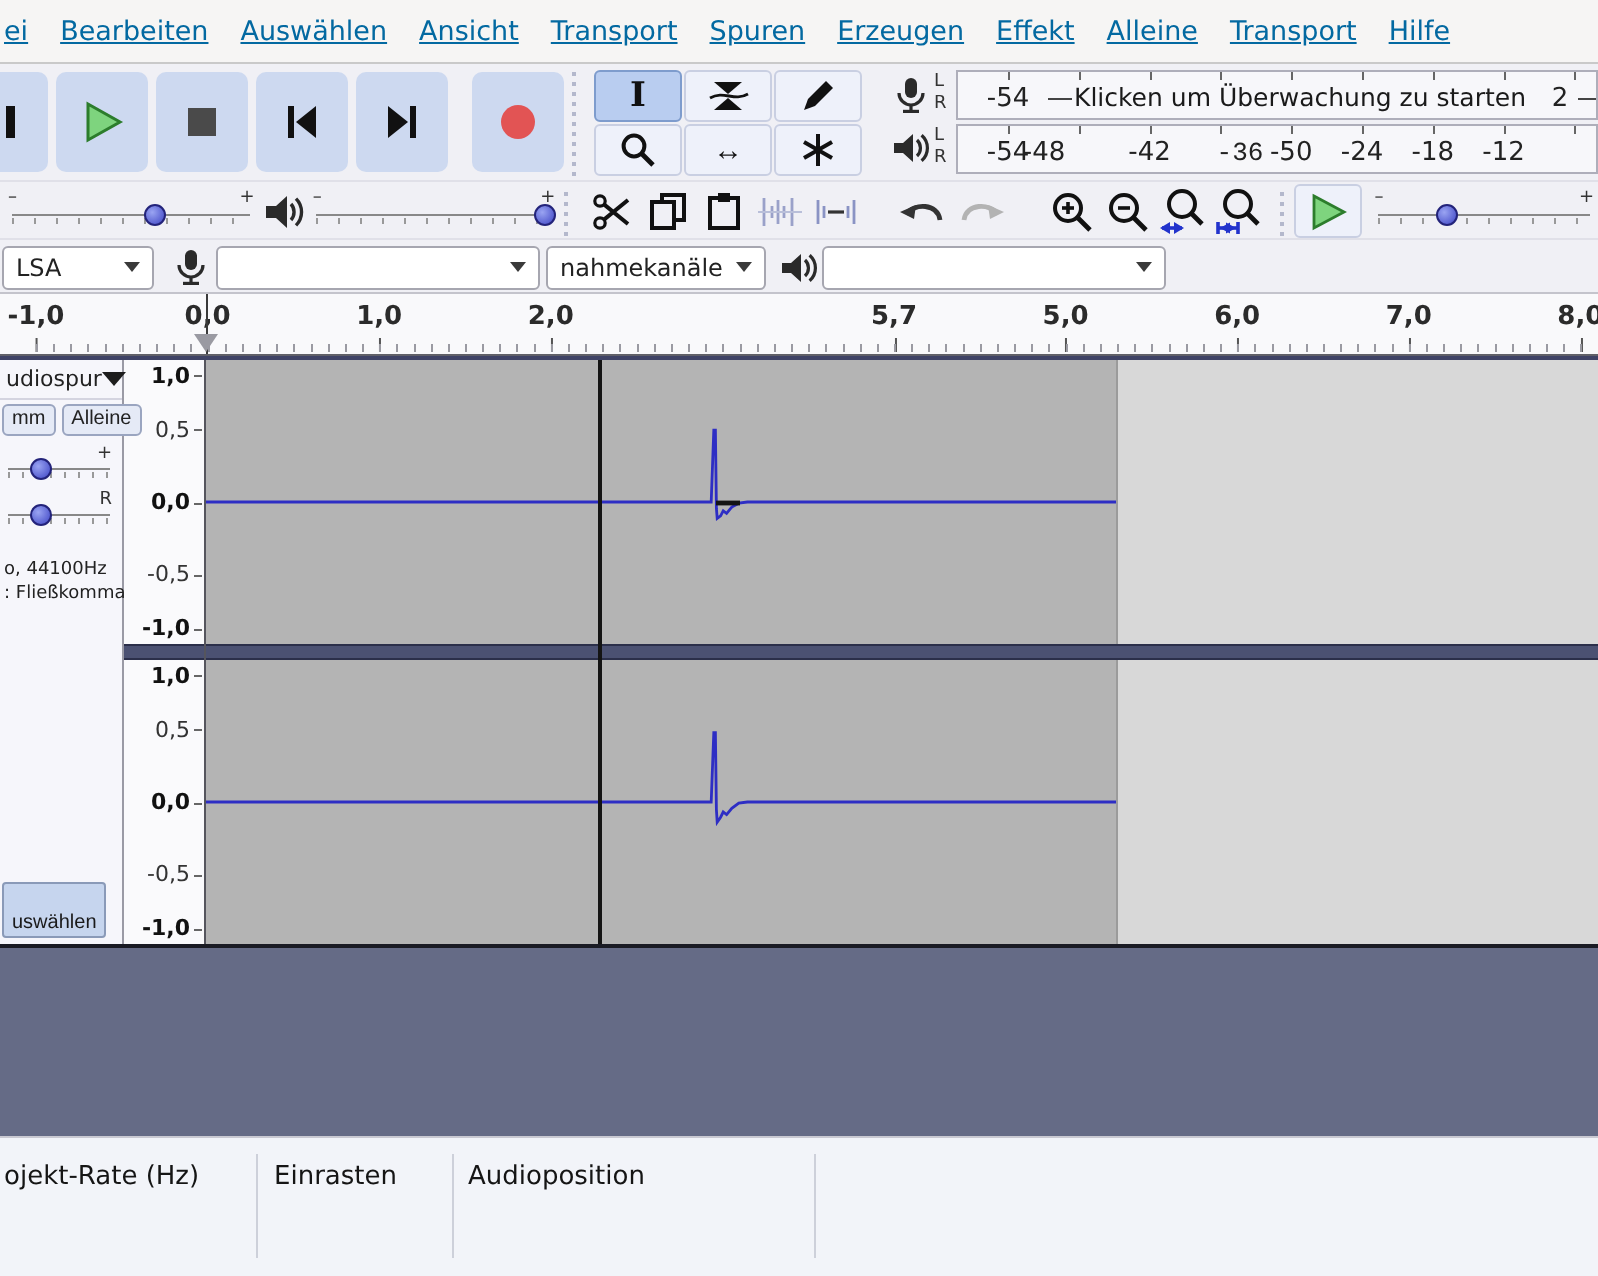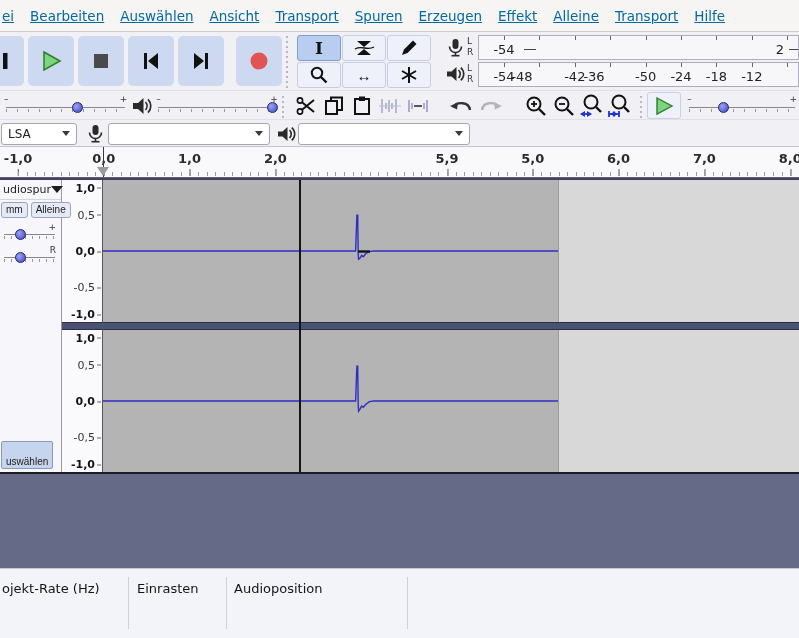--- a/index.html
+++ b/index.html
@@ -215,41 +215,42 @@
               <path d="M4.5 9.5 a6 6 0 0 0 12 0" stroke="#2a2a2a" stroke-width="1.6" fill="none"></path>
               <line x1="10.5" y1="15.5" x2="10.5" y2="18.5" stroke="#2a2a2a" stroke-width="1.6"></line>
               <line x1="6.5" y1="18.7" x2="14.5" y2="18.7" stroke="#2a2a2a" stroke-width="1.6"></line>
             </svg>
         </span>
         <span class="lr"><span>L</span><br><span>R</span></span>
         <div class="meter">
           <div class="meter-ticks"></div>
           <span class="meter-num" style="left:25px">-54</span>
           <div class="mline" style="left:45px;width:12px"></div>
+          <span class="meter-msg">Klicken um Überwachung zu starten</span>
           <span class="meter-num" style="left:301px">2</span>
           <div class="mline" style="left:310px;width:26px"></div>
 
         </div>
       </div>
       <div class="meter-row">
         <span class="m-icon">
           <svg width="20" height="20">
               <polygon points="2,7.5 6.5,7.5 11.5,3 11.5,17 6.5,12.5 2,12.5" fill="#2a2a2a"></polygon>
               <path d="M13.5 6 a5.5 5.5 0 0 1 0 8" stroke="#2a2a2a" stroke-width="1.6" fill="none"></path>
               <path d="M15.8 3.6 a8.5 8.5 0 0 1 0 12.8" stroke="#2a2a2a" stroke-width="1.6" fill="none"></path>
             </svg>
         </span>
         <span class="lr"><span>L</span><br><span>R</span></span>
         <div class="meter" id="play-meter">
           <div class="meter-ticks"></div>
           <div id="play-scale">
               <span class="meter-num" style="left: 25px;">-54</span>
               <span class="meter-num" style="left: 43px;">-48</span>
               <span class="meter-num" style="left: 95.8px;">-42</span>
-              <span class="meter-num" style="left: 115px;">-36</span>
+              <span class="meter-num" style="left: 141px; font-family: Liberation Mono, monospace;">-36</span>
               <span class="meter-num" style="left: 166.6px;">-50</span>
               <span class="meter-num" style="left: 202px;">-24</span>
               <span class="meter-num" style="left: 237.4px;">-18</span>
               <span class="meter-num" style="left: 272.8px;">-12</span>
             </div>
 
         </div>
       </div>
     </div>
   </div>
@@ -399,41 +400,45 @@
           <rect x="6.5" y="2" width="6" height="10" rx="3" fill="#2a2a2a"></rect>
           <path d="M3.5 9.5 a6 6 0 0 0 12 0" stroke="#2a2a2a" stroke-width="1.6" fill="none"></path>
           <line x1="9.5" y1="15.5" x2="9.5" y2="18.5" stroke="#2a2a2a" stroke-width="1.6"></line>
           <line x1="5.5" y1="18.7" x2="13.5" y2="18.7" stroke="#2a2a2a" stroke-width="1.6"></line>
         </svg>
     </span>
     <div class="dsel" style="width:162px">
       <span></span>
         <span class="dd-arrow"></span>
     </div>
+    <div class="dsel" style="width:110px;margin-left:3px">
+      <span>nahmekanäle</span>
+        <span class="dd-arrow"></span>
+    </div>
     <span class="m-icon" style="width:24px;margin-left:4px">
       <svg width="20" height="20">
           <polygon points="2,7.5 6.5,7.5 11.5,3 11.5,17 6.5,12.5 2,12.5" fill="#2a2a2a"></polygon>
           <path d="M13.5 6 a5.5 5.5 0 0 1 0 8" stroke="#2a2a2a" stroke-width="1.6" fill="none"></path>
           <path d="M15.8 3.6 a8.5 8.5 0 0 1 0 12.8" stroke="#2a2a2a" stroke-width="1.6" fill="none"></path>
         </svg>
     </span>
     <div class="dsel" style="width:172px">
       <span></span>
         <span class="dd-arrow"></span>
     </div>
   </div>
 
   <div id="ruler">
     <div id="ruler-labels">
         <span class="ruler-num" style="left: 18px;">-1,0</span>
         <span class="ruler-num" style="left: 103.8px;">0,0</span>
         <span class="ruler-num" style="left: 189.6px;">1,0</span>
         <span class="ruler-num" style="left: 275.4px;">2,0</span>
         <span class="ruler-num" style="left: 361.2px; margin-top: 44px;">3,0</span>
-        <span class="ruler-num" style="left: 447px;">5,9</span>
+        <span class="ruler-num" style="left: 447px;">5,7</span>
         <span class="ruler-num" style="left: 532.8px;">5,0</span>
         <span class="ruler-num" style="left: 618.6px;">6,0</span>
         <span class="ruler-num" style="left: 704.4px;">7,0</span>
         <span class="ruler-num" style="left: 790.2px;">8,0</span>
       </div>
     <div id="ruler-minor"></div>
     <div id="playhead-line"></div>
     <div id="playhead-tri"></div>
   </div>
 
@@ -451,20 +456,24 @@
         <span class="corner">+</span>
         <div class="track"></div>
           <div class="ticks"></div>
         <div class="thumb" style="left:13px"></div>
       </div>
       <div class="mini-slider">
         <span class="corner">R</span>
         <div class="track"></div>
           <div class="ticks"></div>
         <div class="thumb" style="left:13px"></div>
+      </div>
+      <div class="tinfo">
+        <div>o, 44100Hz</div>
+        <div>: Fließkomma</div>
       </div>
       <button class="select-btn">uswählen</button>
     </div>
     <div id="vrulers">
       <div class="vruler">
           <span class="vr-num b" style="top: 5.5%;">1,0</span>
           <span class="vr-num" style="top: 24.5%;">0,5</span>
           <span class="vr-num b" style="top: 50%;">0,0</span>
           <span class="vr-num" style="top: 75.5%;">-0,5</span>
           <span class="vr-num b" style="top: 94.5%;">-1,0</span>

